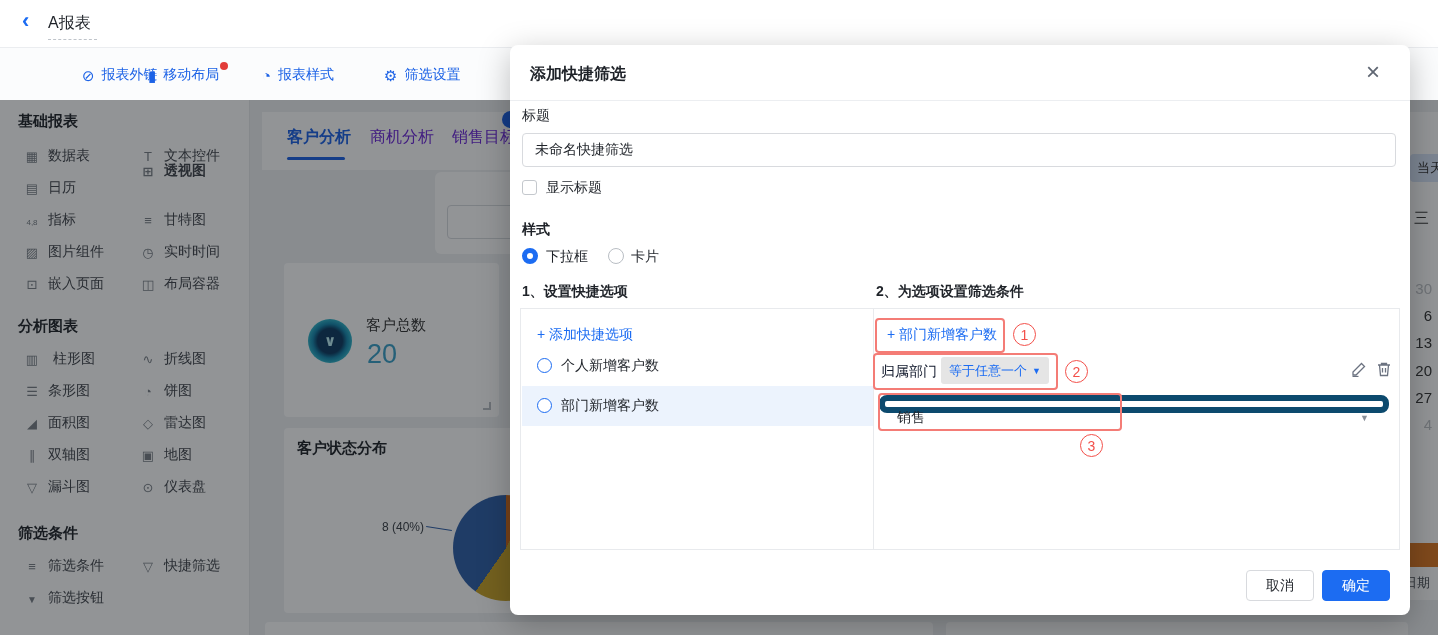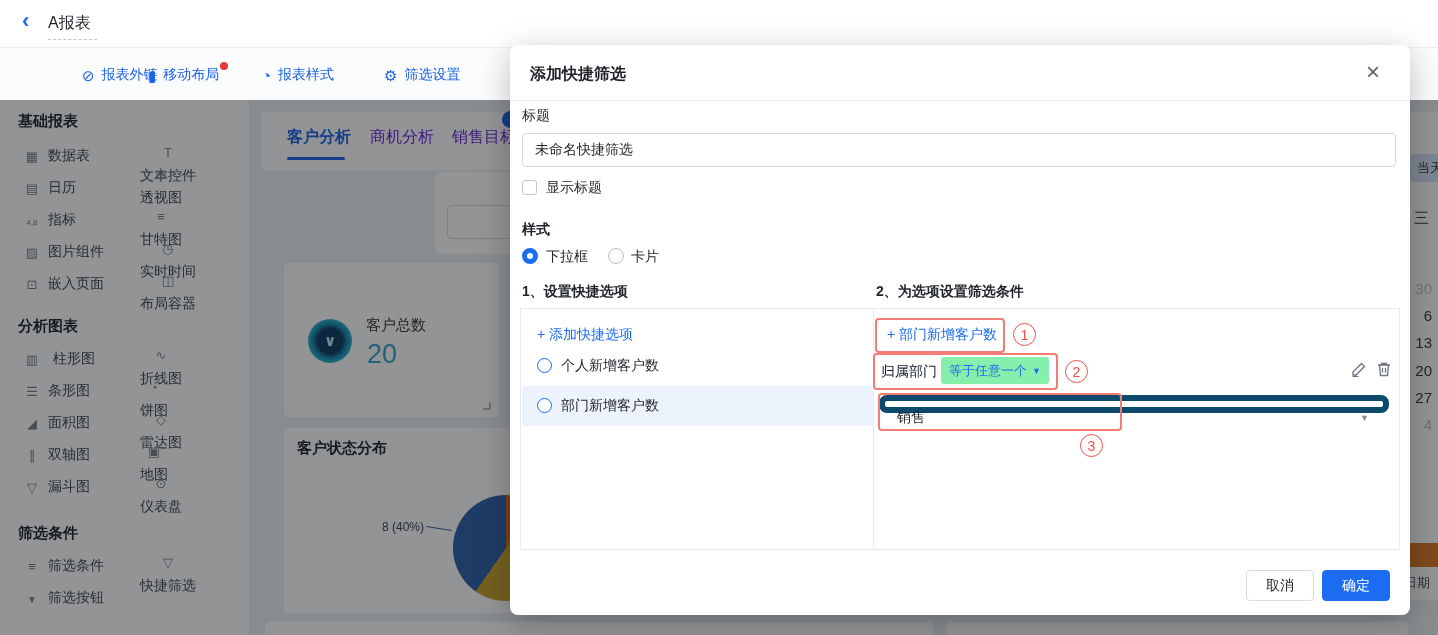--- a/index.html
+++ b/index.html
@@ -17,21 +17,21 @@
   .nav-bar{position:absolute;left:0;top:47px;width:1438px;height:53px;background:#fbfcfd;border-top:1px solid #ebedf0;z-index:1;}
   .nav-item{position:absolute;top:16px;height:22px;display:flex;align-items:center;gap:7px;color:#1c62e6;font-size:14px;cursor:pointer;}
   .nav-item .nicon{font-size:15px;line-height:1;color:#1c62e6;}
   .nav-dot{position:absolute;top:-4px;right:-9px;width:8px;height:8px;border-radius:50%;background:#e23c39;}
   .nav-partial-icon{position:absolute;left:502px;top:63px;width:17px;height:17px;border-radius:50%;background:#1c62e6;}
   
   .sidebar{position:absolute;left:0;top:100px;width:250px;height:535px;background:#fff;border-right:1px solid #e7e9ec;}
   .side-title{position:absolute;left:18px;font-size:15px;font-weight:bold;color:#1f2329;}
   .side-item{position:absolute;height:20px;display:flex;align-items:center;gap:8px;font-size:14px;color:#42464d;cursor:pointer;}
   .side-item .sicon{width:16px;font-size:13px;color:#7a8088;text-align:center;line-height:1;}
-  .col1{left:24px;} .col2{left:140px;flex-direction:column;}
+  .col1{left:24px;} .col2{left:140px;}
   
   [data-icon="link-icon"]::before{content:"⊘";}
   [data-icon="mobile-icon"]::before{content:"▮";}
   [data-icon="pie-icon"]::before{content:"◔";}
   [data-icon="gear-icon"]::before{content:"⚙";}
   [data-icon="data-table-icon"]::before{content:"▦";}
   [data-icon="text-widget-icon"]::before{content:"T";}
   [data-icon="calendar-icon"]::before{content:"▤";}
   [data-icon="pivot-table-icon"]::before{content:"⊞";}
   [data-icon="metric-icon"]::before{content:"4,8";font-size:8px;}
@@ -105,21 +105,21 @@
   .panel{position:absolute;left:10px;top:263px;width:880px;height:242px;border:1px solid #e8eaed;}
   .panel-divider{position:absolute;left:352px;top:0;width:1px;height:240px;background:#e8eaed;}
   .add-link{position:absolute;font-size:14px;color:#1c6cf2;cursor:pointer;white-space:nowrap;}
   .opt-row-hl{position:absolute;left:1px;top:77px;width:351px;height:40px;background:#ecf3fd;}
   .opt-radio{width:15px;height:15px;border:1px solid #1c6cf2;border-radius:50%;position:absolute;background:#fff;cursor:pointer;}
   .opt-label{position:absolute;font-size:14px;color:#1f2329;}
   .red-box{position:absolute;border:2px solid #f47c76;border-radius:4px;}
   .ann-circle{position:absolute;width:23px;height:23px;border:1px solid #f3504a;border-radius:50%;color:#f3504a;
     font-size:14px;display:flex;align-items:center;justify-content:center;}
   .cond-field{position:absolute;left:360px;top:54px;font-size:14px;color:#0f172a;}
-  .op-chip{position:absolute;left:420px;top:48px;height:27px;background:#86efac;border-radius:3px;display:flex;align-items:center;
+  .op-chip{position:absolute;left:420px;top:48px;height:27px;background:#e5e5e5;border-radius:3px;display:flex;align-items:center;
     padding:0 8px;font-size:13px;color:#1c6cf2;cursor:pointer;gap:5px;}
   .op-caret{font-size:9px;color:#1c6cf2;}
   .row-tools{position:absolute;left:830px;top:52px;display:flex;gap:9px;color:#6b7280;}
   .row-tools svg{cursor:pointer;}
   .value-select{position:absolute;left:358px;top:86px;width:510px;height:18px;border:6px solid #0c4a6e;border-radius:8px;background:#fff;cursor:pointer;}
   .value-text{position:absolute;left:12px;top:8px;font-size:14px;color:#1f2329;}
   .select-caret{position:absolute;right:14px;top:12px;font-size:9px;color:#8a9099;}
   .modal-footer-btn{position:absolute;top:525px;width:68px;height:31px;border-radius:4px;font-size:14px;
     display:flex;align-items:center;justify-content:center;cursor:pointer;}
   .btn-cancel{left:736px;background:#fff;border:1px solid #d8dade;color:#1f2329;}
@@ -162,21 +162,21 @@
         <span>数据表</span>
       </div>
     <div class="side-item col2" style="top:46px;">
         <span class="sicon" data-icon="text-widget-icon"></span>
         <span>文本控件</span>
       </div>
     <div class="side-item col1" style="top:78px;">
         <span class="sicon" data-icon="calendar-icon"></span>
         <span>日历</span>
       </div>
-    <div class="side-item col2" style="top:68px;">
+    <div class="side-item col2" style="top:61px;font-weight:bold;">
         <span class="sicon" data-icon="pivot-table-icon"></span>
         <span>透视图</span>
       </div>
     <div class="side-item col1" style="top:110px;">
         <span class="sicon" data-icon="metric-icon"></span>
         <span>指标</span>
       </div>
     <div class="side-item col2" style="top:110px;">
         <span class="sicon" data-icon="gantt-icon"></span>
         <span>甘特图</span>

